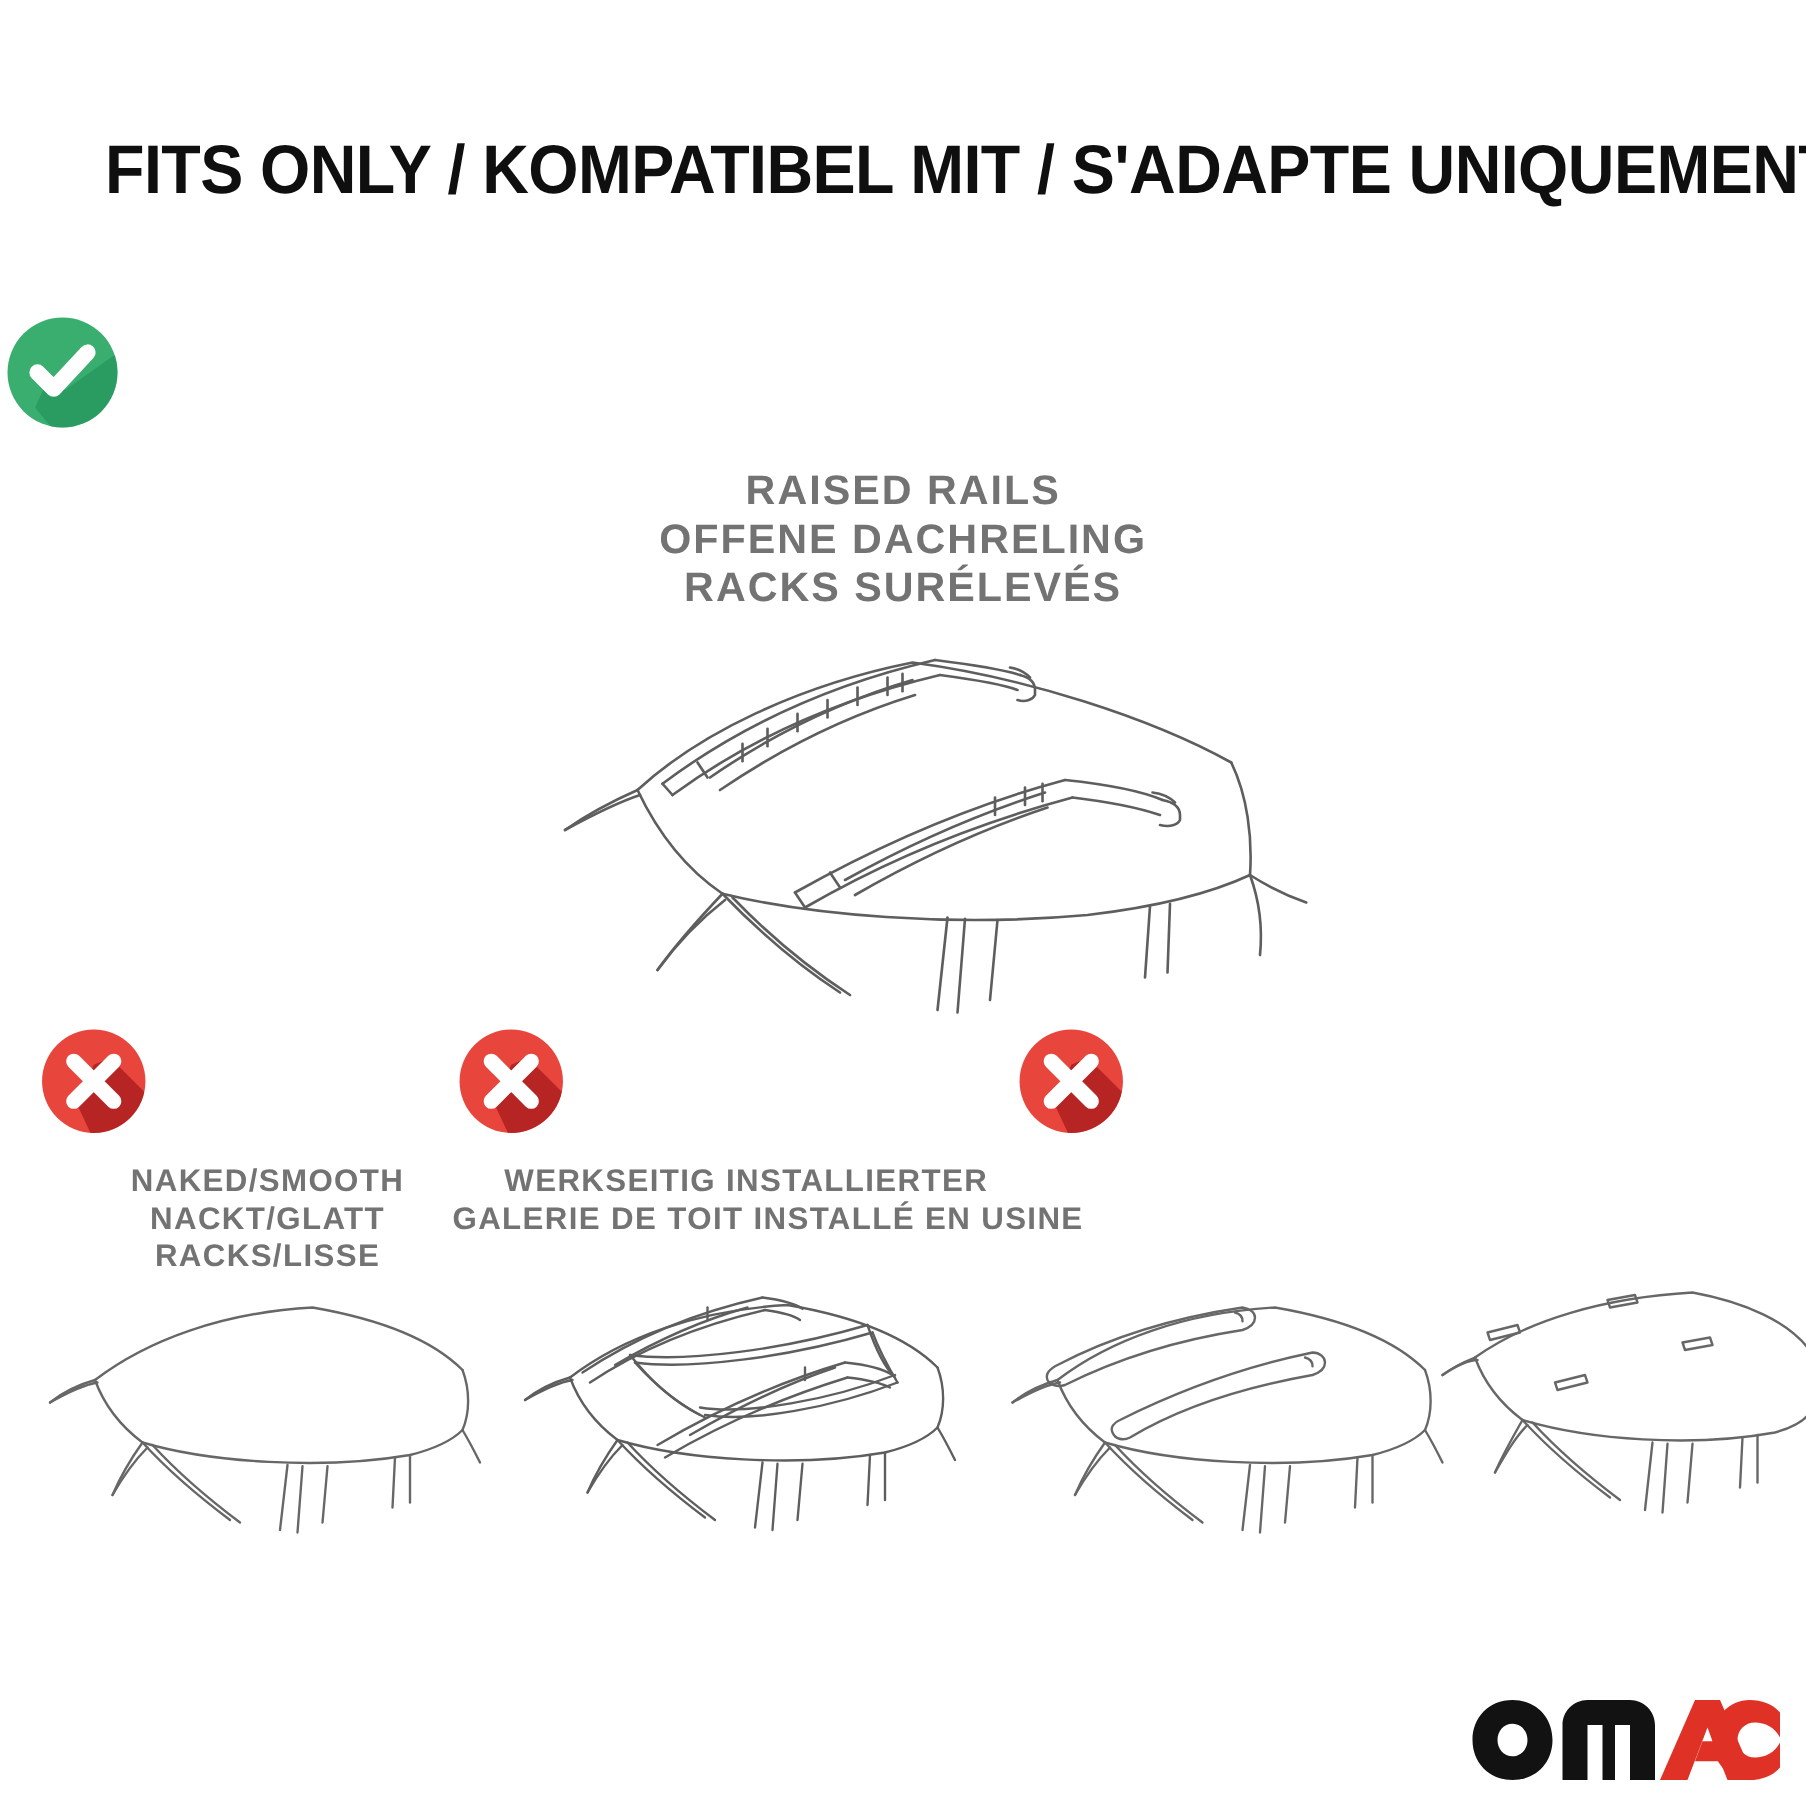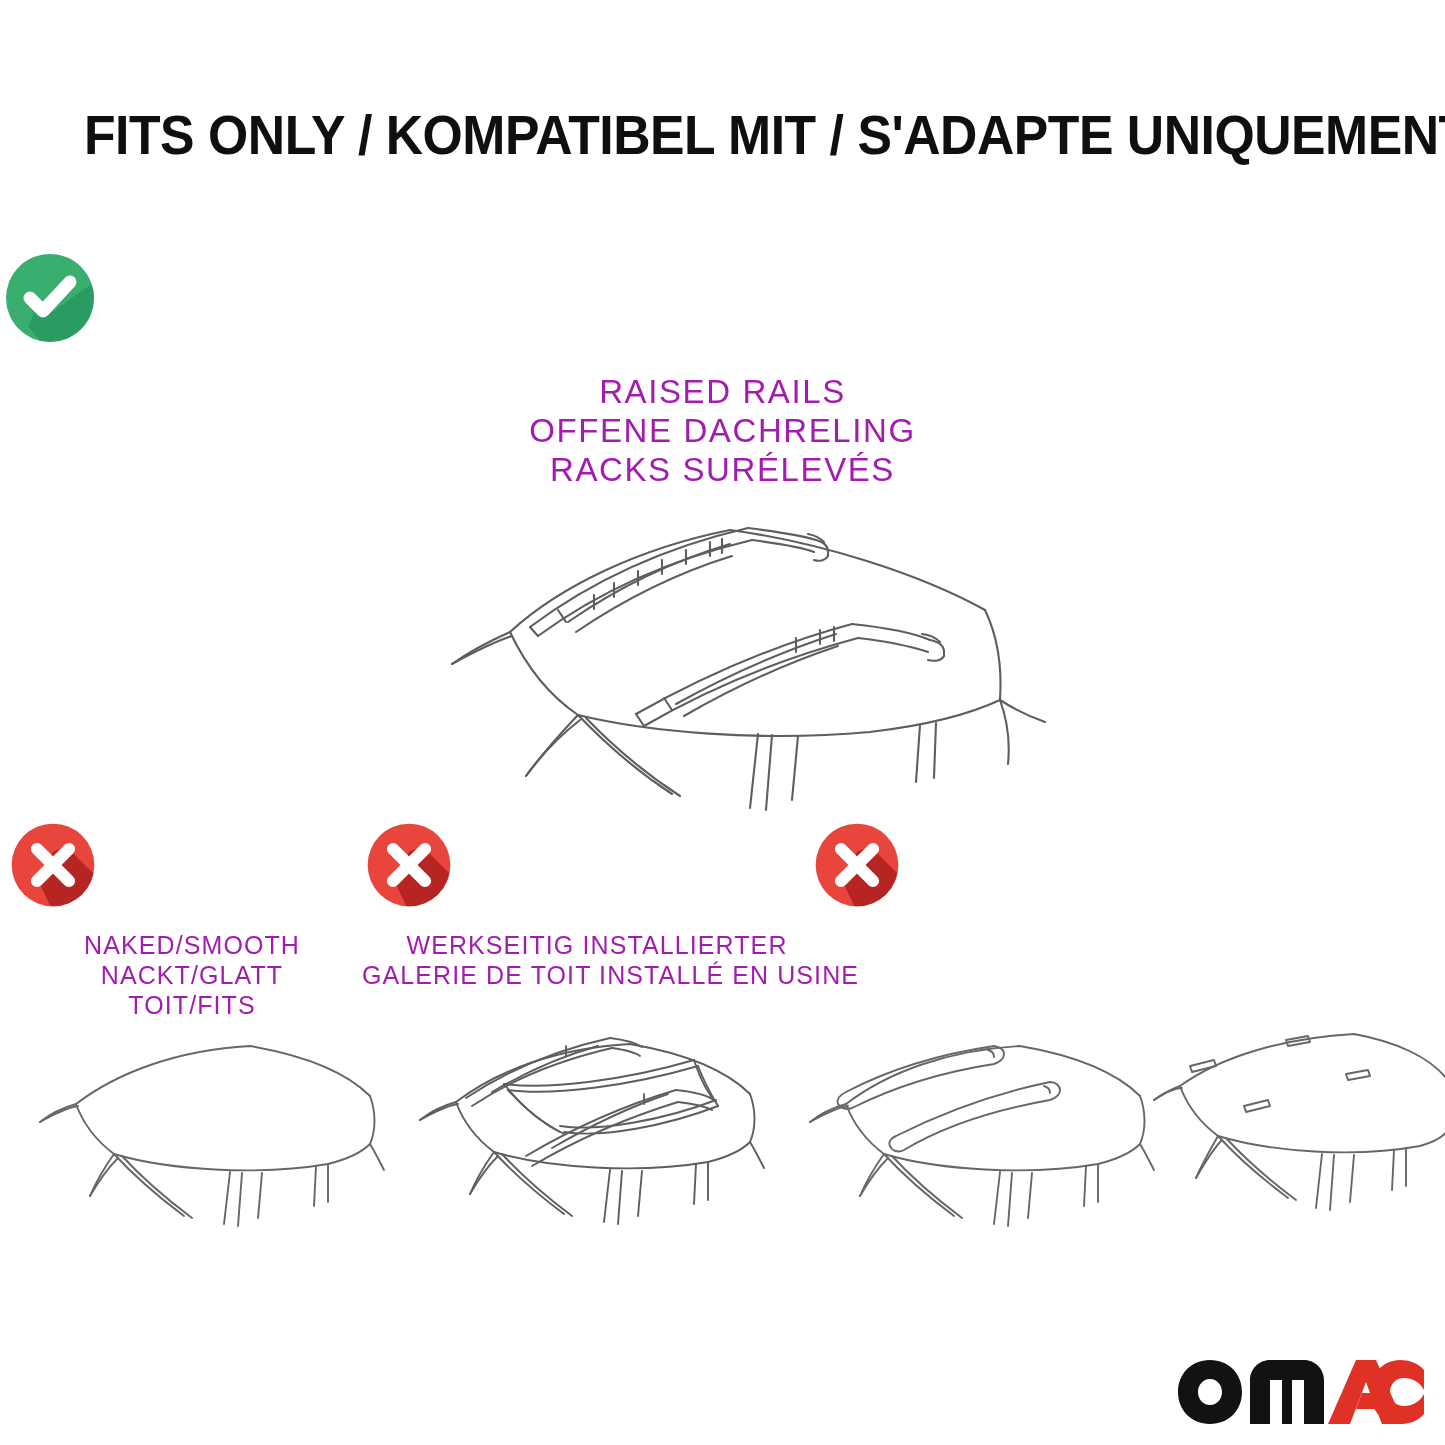--- a/index.html
+++ b/index.html
@@ -44,22 +44,22 @@
   .badge {
     display: block;
     margin: 0 auto;
     position: relative;
   }
   .badge svg { display:block; }
 
   .label-block {
     margin-top: 24px;
     font-family: "Liberation Sans", sans-serif;
-    font-weight: normal;
-    color: #a21caf;
+    font-weight: bold;
+    color: #737373;
     letter-spacing: 1.6px;
   }
   #approved .label-block {
     font-size: 33px;
     line-height: 39px;
   }
   .lbl-line { display: block; white-space: nowrap; }
 
   
   #hero-illustration {
@@ -75,21 +75,21 @@
     position: absolute;
     top: 818px;
     text-align: center;
   }
   .col .label-block {
     margin-top: 18px;
     font-size: 25px;
     line-height: 30px;
     letter-spacing: 1.1px;
   }
-  #col-0 { left: 6px;   width: 372px; }
+  #col-0 { left: 28px;   width: 372px; }
   #col-1 { left: 362px;  width: 470px; }
   #col-2 { left: 810px;  width: 372px; }
   #col-3 { left: 1140px; width: 302px; }
 
   .col-illustration {
     position: absolute;
     left: 0;
     width: 100%;
   }
   #ill-0 { top: 1012px; left: 18px;   width: 370px; height: 230px; }
@@ -216,21 +216,21 @@
         <circle cx="50" cy="50" r="44" fill="#E8453C"></circle>
         <g clip-path="url(#clipRed0)">
           <polygon points="50,36 64,30 100,66 100,100 50,100 36,70" fill="#A61B1B" opacity="0.75"></polygon>
         </g>
         <path d="M33 33 L67 67 M67 33 L33 67" fill="none" stroke="#ffffff" stroke-width="13" stroke-linecap="round"></path>
       </svg>
     </span>
     <div class="label-block">
       <span class="lbl-line">NAKED/SMOOTH</span>
       <span class="lbl-line">NACKT/GLATT</span>
-      <span class="lbl-line">TOIT/FITS</span>
+      <span class="lbl-line">RACKS/LISSE</span>
     </div>
   </div>
 
   <div class="col" id="col-1">
     <span class="badge">
       <svg width="94" height="94" viewBox="0 0 100 100" aria-hidden="true">
         <defs>
             <clipPath id="clipRed1">
               <circle cx="50" cy="50" r="44"></circle>
             </clipPath>

